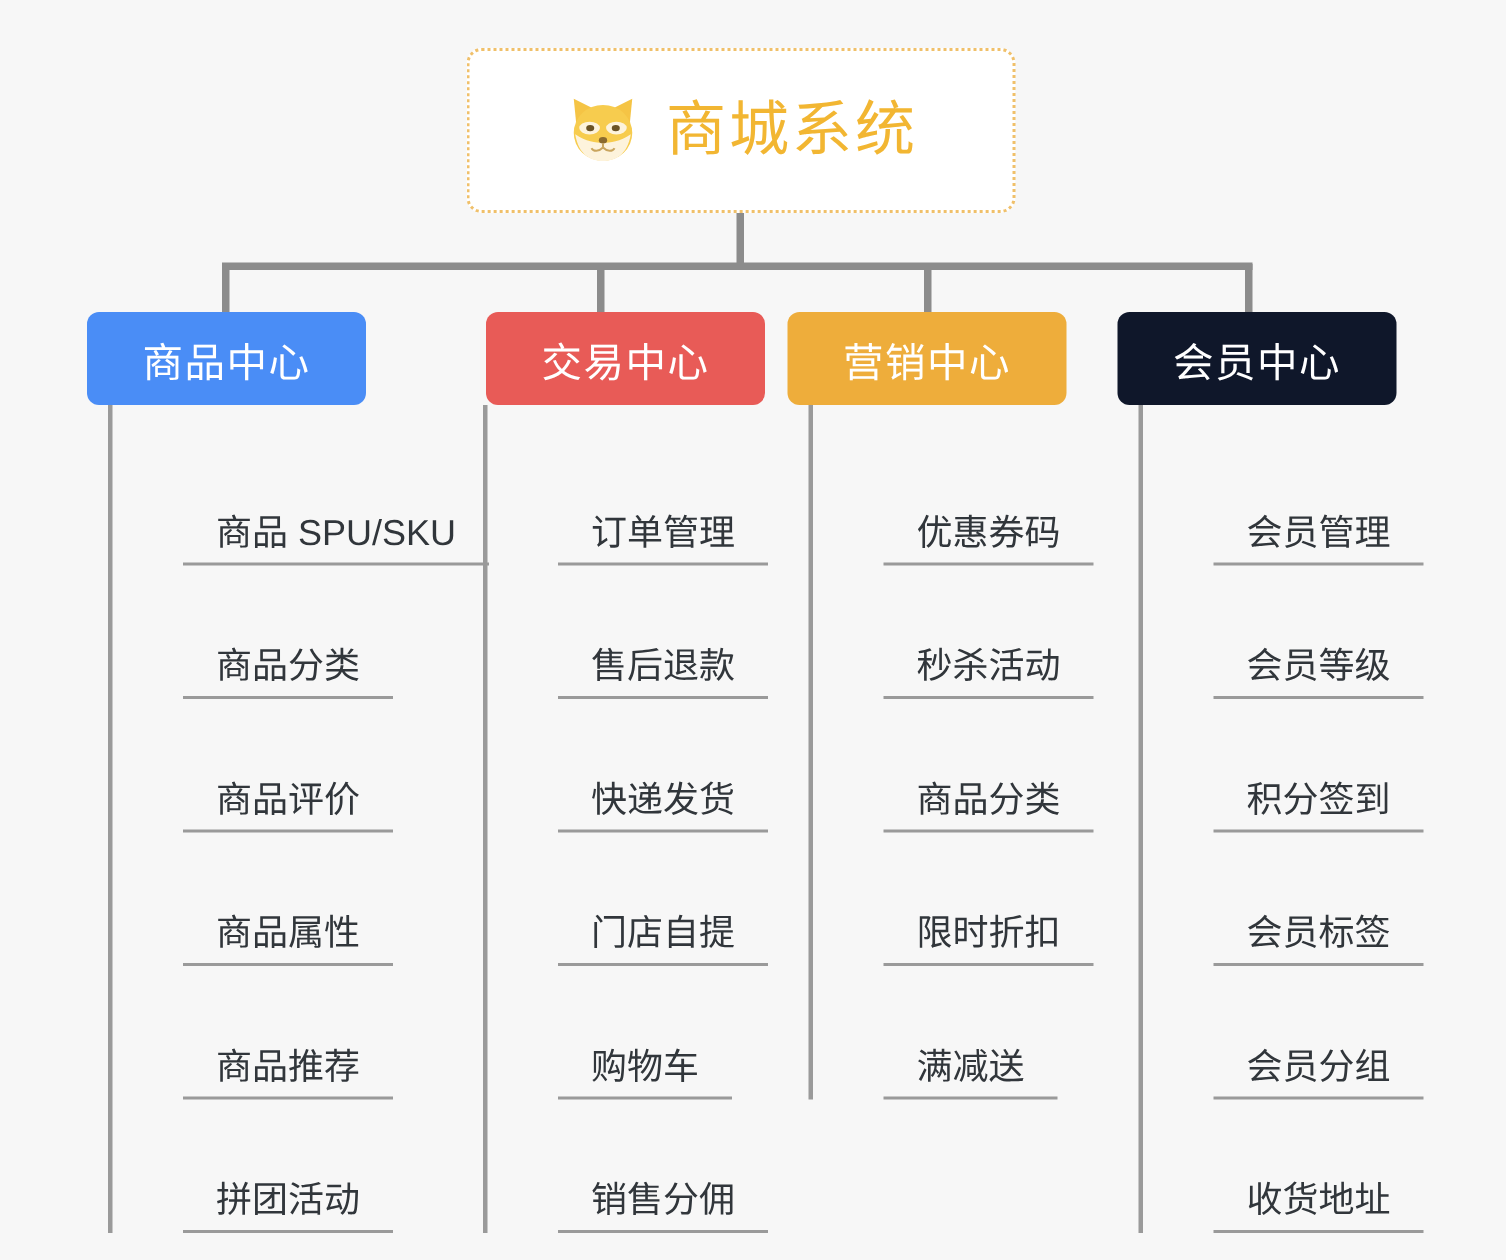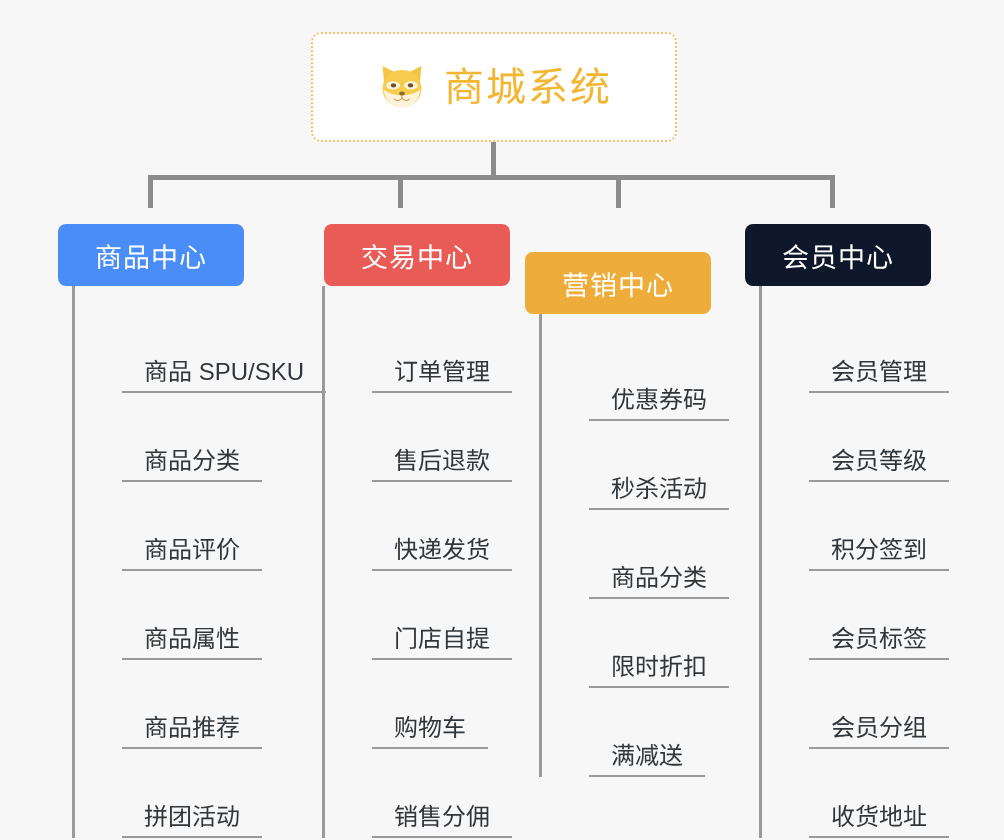--- a/index.html
+++ b/index.html
@@ -73,25 +73,25 @@
     top: 176px;
   }
   #conn-drop-1 { left: 148px; }
   #conn-drop-2 { left: 398px; }
   #conn-drop-3 { left: 616px; }
   #conn-drop-4 { left: 830px; }
 
   
   .column {
     position: absolute;
-    top: 224px;
+    top: 208px;
   }
   #col-0 { left: 58px;  width: 320px; }
   #col-1 { left: 308px; width: 250px; }
-  #col-2 { left: 525px; width: 230px; margin-top: 28px; }
+  #col-2 { left: 525px; width: 230px; }
   #col-3 { left: 745px; width: 240px; }
 
   .cat-box {
     height: 62px;
     box-sizing: border-box;
     border-radius: 8px;
     display: inline-flex;
     align-items: center;
     justify-content: center;
     color: #ffffff;

